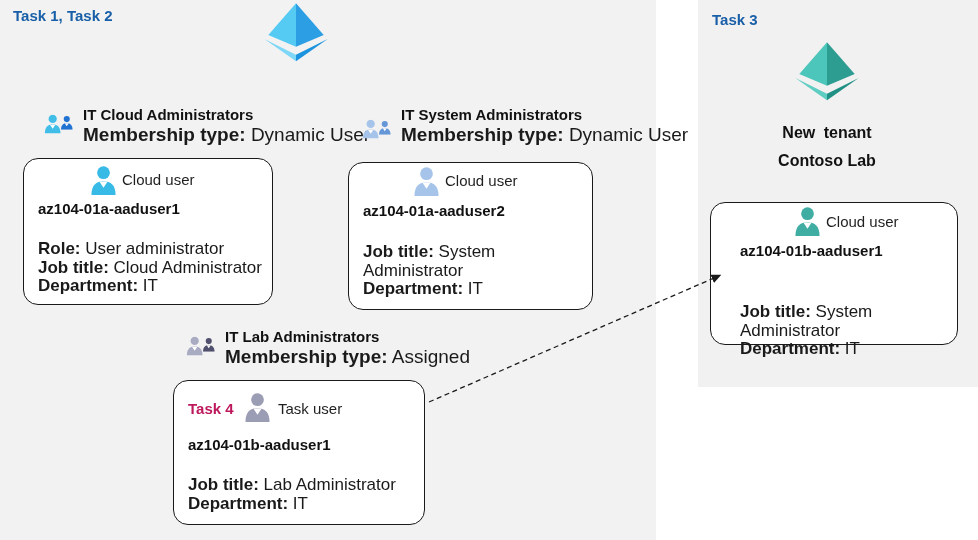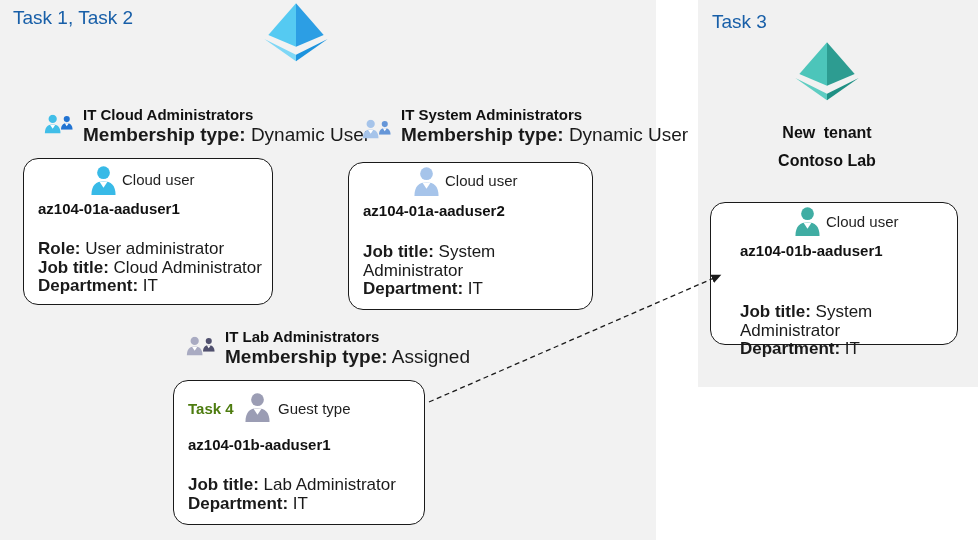--- a/index.html
+++ b/index.html
@@ -6,21 +6,21 @@
   html,body { background:#ffffff; }
   #canvas {
     position:relative; width:978px; height:540px; overflow:hidden;
     background:#ffffff; color:#1a1a1a;
     font-family:"Liberation Sans", sans-serif;
   }
   .panel { position:absolute; }
   #left-panel  { left:0;   top:0; width:656px; height:540px; background:#f2f2f2; }
   #right-panel { left:698px; top:0; width:280px; height:387px; background:#f1f1f1; }
 
-  .task-label { position:absolute; font-weight:400; font-size:19px; color:#185fa8; }
+  .task-label { position:absolute; font-weight:700; font-size:15px; color:#185fa8; }
   #task12 { left:13px;  top:7px;  }
   #task3  { left:712px; top:11px; }
 
   .tenant-icon { position:absolute; }
   #default-tenant-icon { left:263px; top:2px;  }
   #new-tenant-icon     { left:793px; top:41px; }
 
   .tenant-name { position:absolute; width:200px; text-align:center; font-weight:700; color:#111; }
   #default-tenant-name { left:196px; top:72px;  font-size:16.5px; }
   #new-tenant-name1    { left:727px; top:124px; font-size:16px; word-spacing:4px; }
@@ -39,21 +39,21 @@
   #card1 { left:23px;  top:158px; width:250px; height:147px; }
   #card2 { left:348px; top:162px; width:245px; height:148px; }
   #card3 { left:173px; top:380px; width:252px; height:145px; }
   #card4 { left:710px; top:202px; width:248px; height:143px; }
 
   .user-icon { position:absolute; }
   .user-type { position:absolute; font-size:15px; color:#1f1f1f; }
   .username  { position:absolute; font-weight:700; font-size:15px; color:#111; }
   .fields    { position:absolute; font-size:17px; line-height:18.5px; }
   .fl { font-weight:700; }
-  .task-inline { position:absolute; font-weight:700; font-size:15px; color:#4d7c0f; }
+  .task-inline { position:absolute; font-weight:700; font-size:15px; color:#be185d; }
 
   #card1 .user-icon { left:66px; top:7px; }  #card1 .user-type { left:98px;  top:12px; }
   #card1 .username  { left:14px; top:41px; } #card1 .fields    { left:14px;  top:81px; }
 
   #card2 .user-icon { left:64px; top:4px; }  #card2 .user-type { left:96px;  top:9px; }
   #card2 .username  { left:14px; top:39px; } #card2 .fields    { left:14px;  top:80px; }
 
   #card3 .task-inline { left:14px; top:19px; }
   #card3 .user-icon { left:70px; top:12px; } #card3 .user-type { left:104px; top:19px; }
   #card3 .username  { left:14px; top:55px; } #card3 .fields    { left:14px;  top:95px; }
@@ -169,21 +169,21 @@
       <div><span class="fl">Job title:</span> <span>System Administrator</span></div>
       <div><span class="fl">Department:</span> <span>IT</span></div>
     </div>
   </div>
 
   <div id="card3" class="card">
     <div class="task-inline">Task 4</div>
     <svg class="user-icon" width="27" height="29" viewBox="0 0 24 26" style="color:#9b9db4">
         <use href="#person"></use>
       </svg>
-    <div class="user-type">Guest type</div>
+    <div class="user-type">Task user</div>
     <div class="username">az104-01b-aaduser1</div>
     <div class="fields">
       <div><span class="fl">Job title:</span> <span>Lab Administrator</span></div>
       <div><span class="fl">Department:</span> <span>IT</span></div>
     </div>
   </div>
 
   <div id="card4" class="card">
     <svg class="user-icon" width="27" height="29" viewBox="0 0 24 26" style="color:#40ada3">
         <use href="#person"></use>

